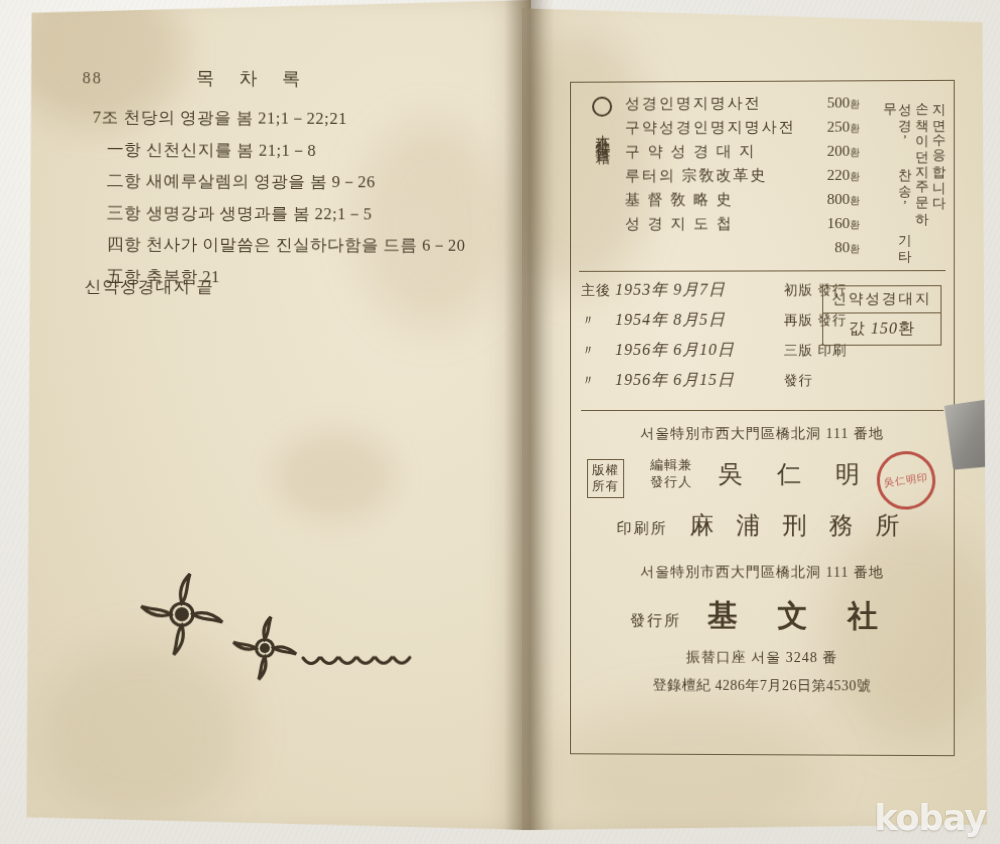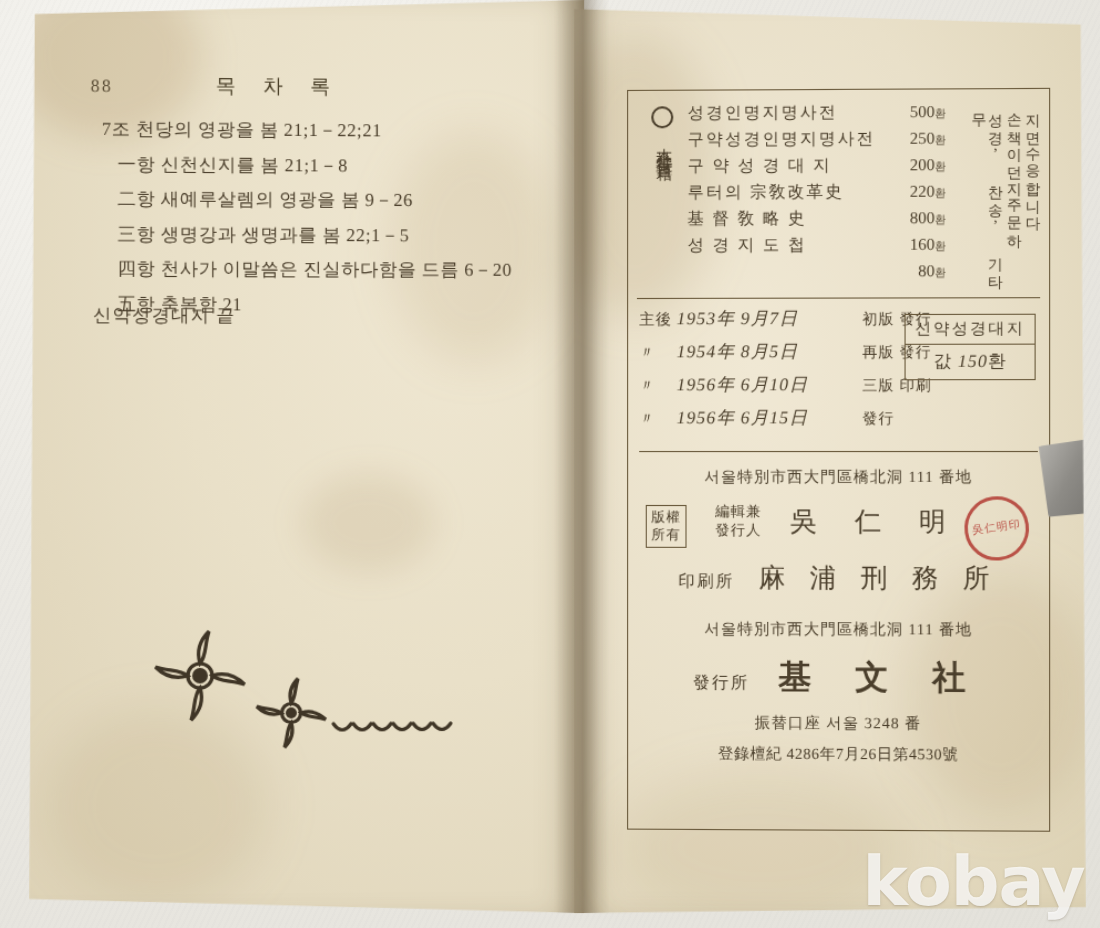--- a/index.html
+++ b/index.html
@@ -384,21 +384,21 @@
     clip-path: polygon(14% 0%, 100% 10%, 86% 100%, 0% 86%);
   }
 
   
   .watermark {
     position: absolute;
     right: 14px;
     bottom: 6px;
     font-family: "DejaVu Sans", sans-serif;
     font-weight: bold;
-    font-size: 62px;
+    font-size: 35px;
     letter-spacing: -1px;
     color: rgba(255,255,255,.78);
     text-shadow: 0 1px 2px rgba(120,110,90,.35);
     user-select: none;
   }
 </style>
 </head>
 <body>
 
 <div id="scene">

